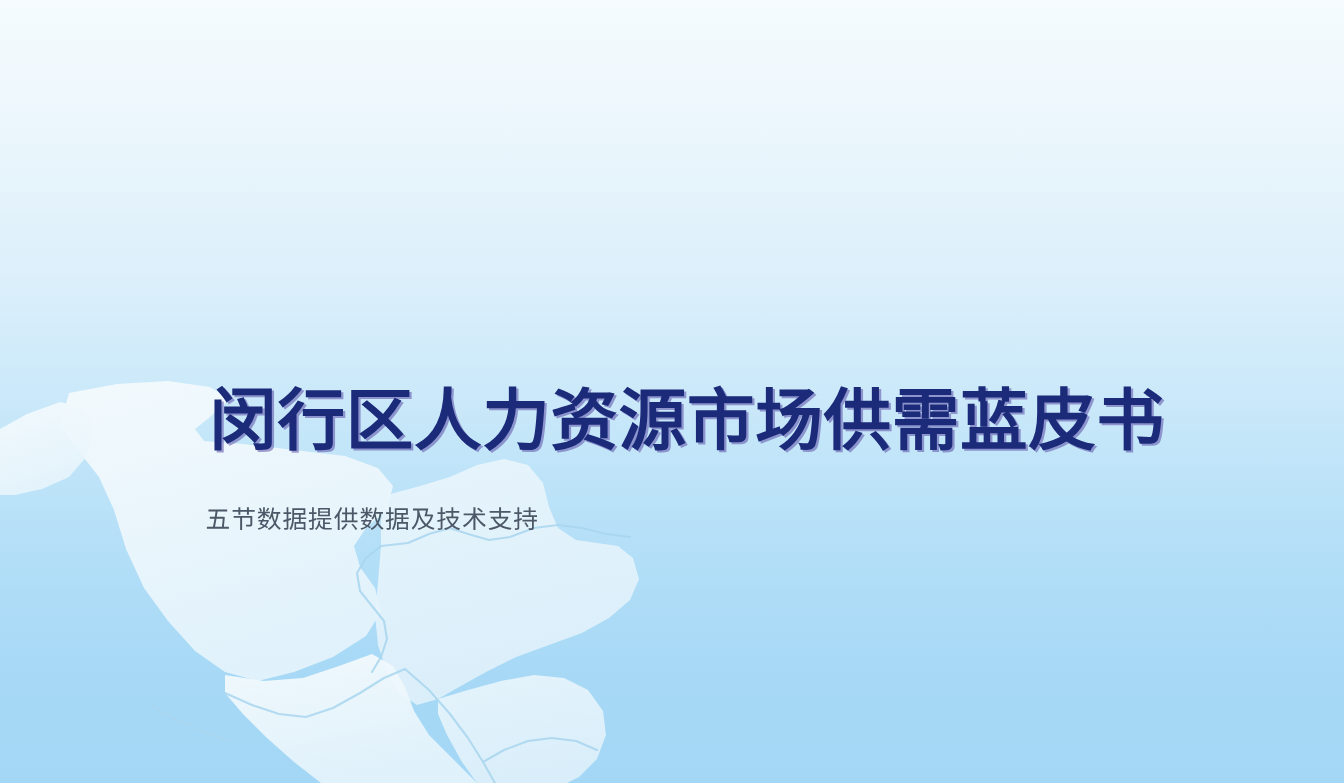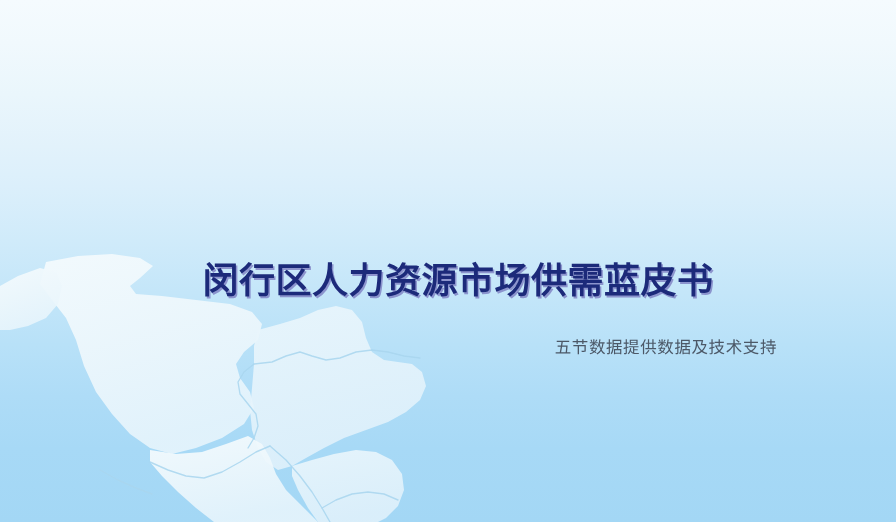--- a/index.html
+++ b/index.html
@@ -64,35 +64,34 @@
     position: absolute;
     left: 137px;
     top: 252px;
     width: 642px;
     text-align: center;
   }
 
   #main-title {
     margin: 0;
     font-family: "Liberation Sans", "DejaVu Sans", sans-serif;
-    font-size: 36px;
+    font-size: 45px;
     line-height: 58px;
     font-weight: 700;
     letter-spacing: 0.5px;
     color: #1c2a7a;
     white-space: nowrap;
     text-shadow: 1.5px 1.5px 0 rgba(92, 80, 170, 0.55);
   }
 
   .subtitle-wrap {
     position: absolute;
     left: 137px;
     top: 336px;
     width: 640px;
-    text-align: right;
   }
 
   #subtitle {
     margin: 0;
     font-family: "Liberation Sans", "DejaVu Sans", sans-serif;
     font-size: 16.5px;
     line-height: 22px;
     font-weight: 400;
     letter-spacing: 0.6px;
     color: #4c5867;

